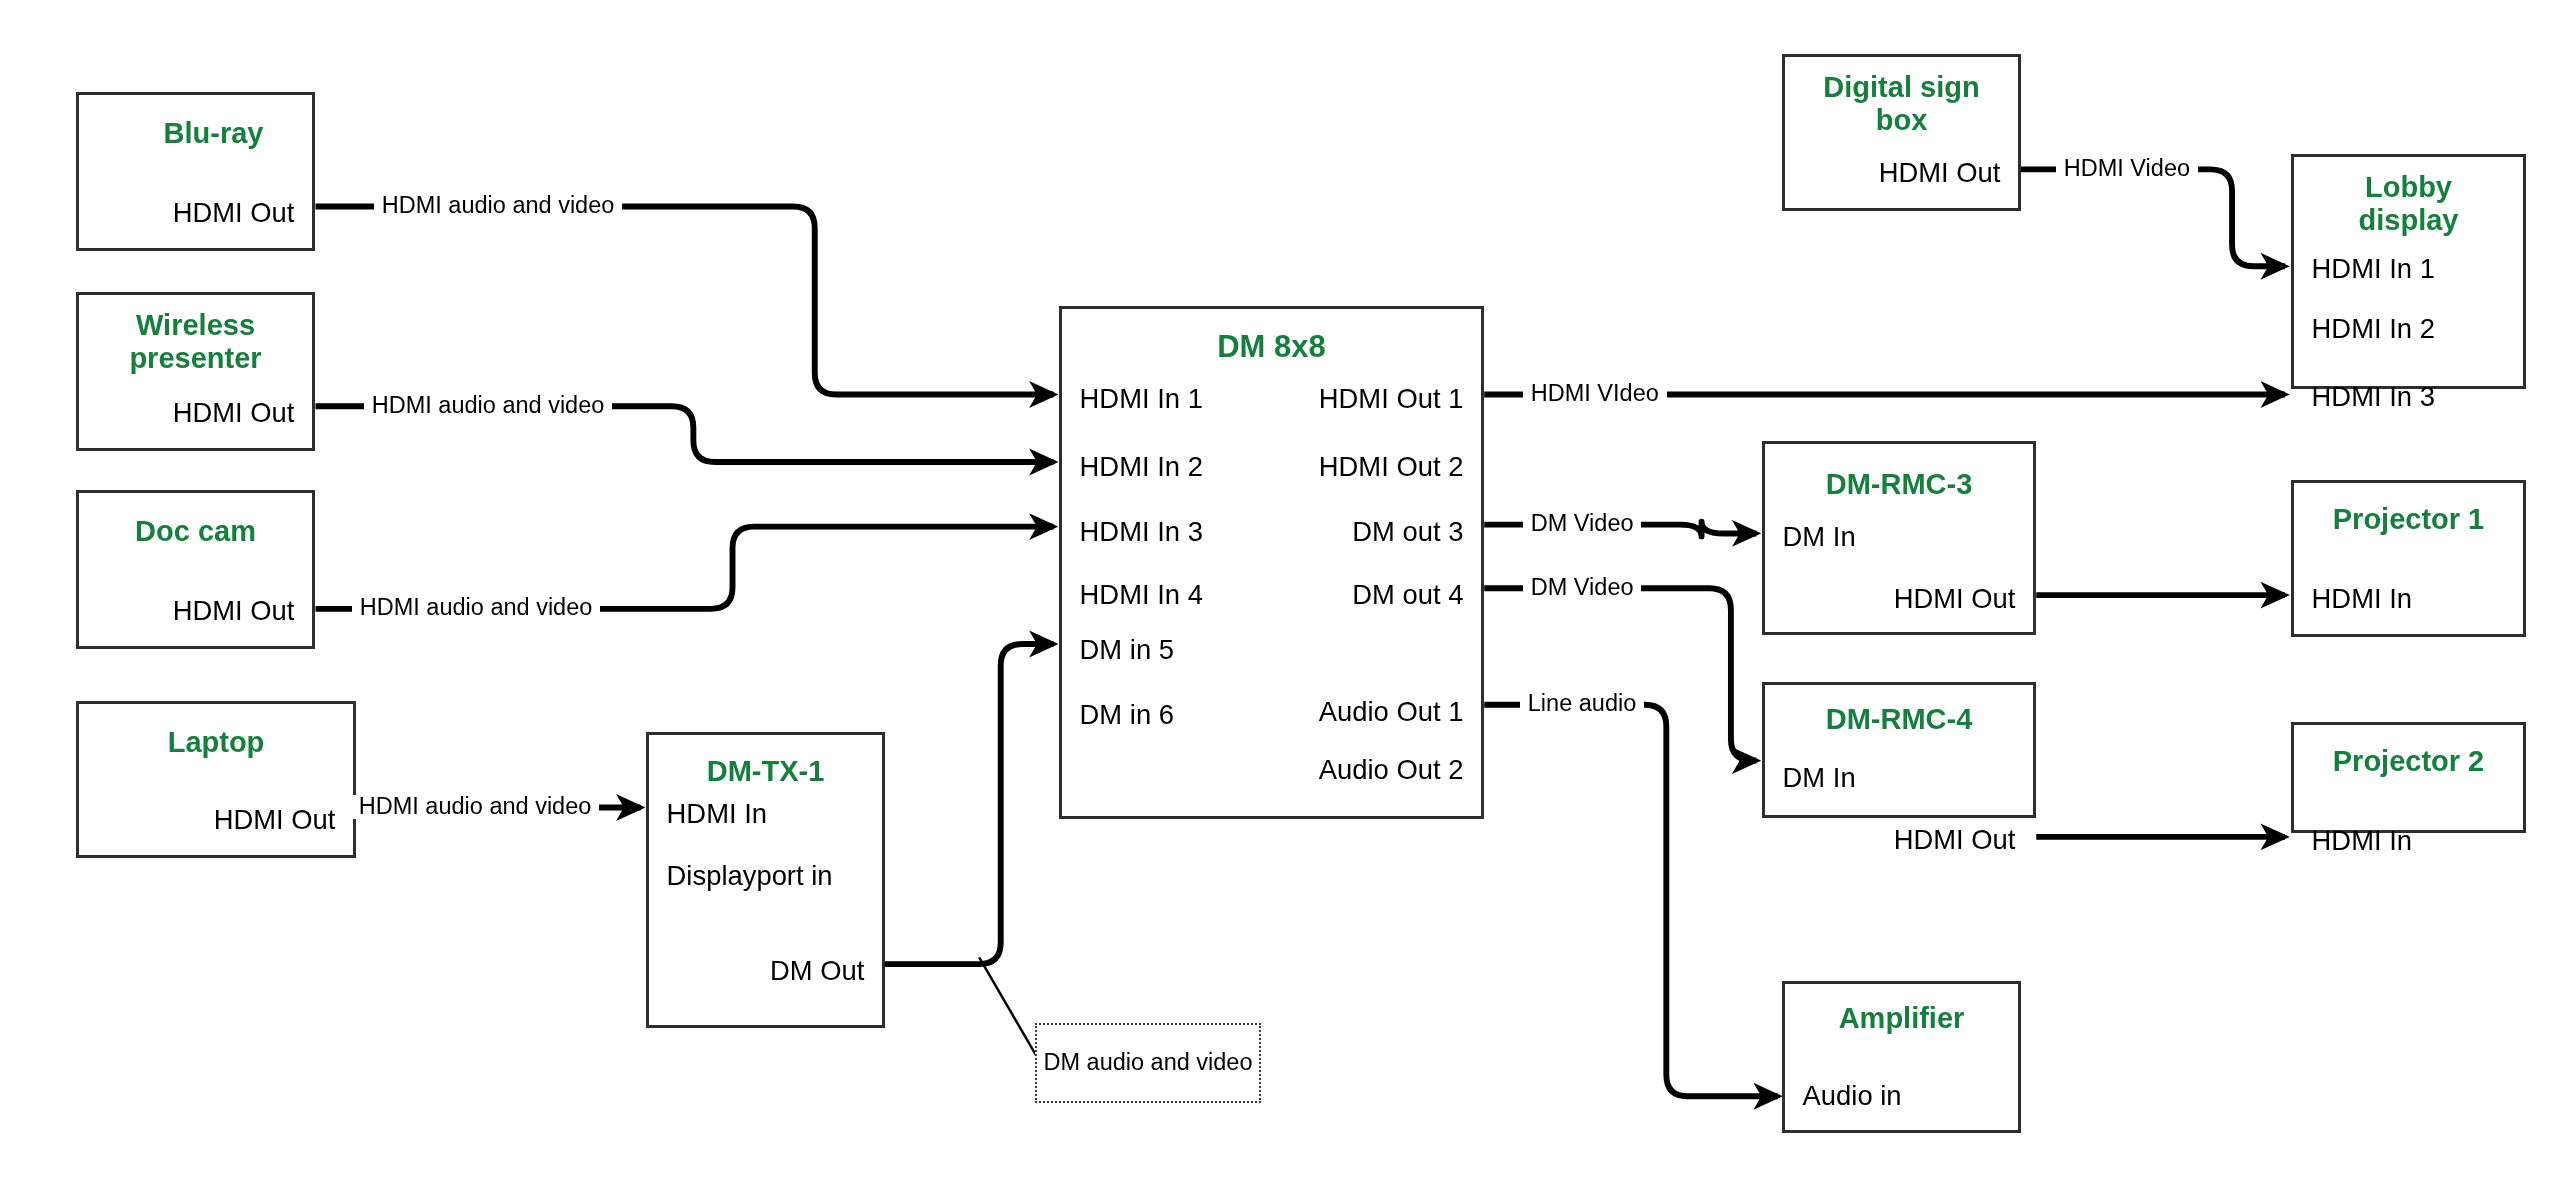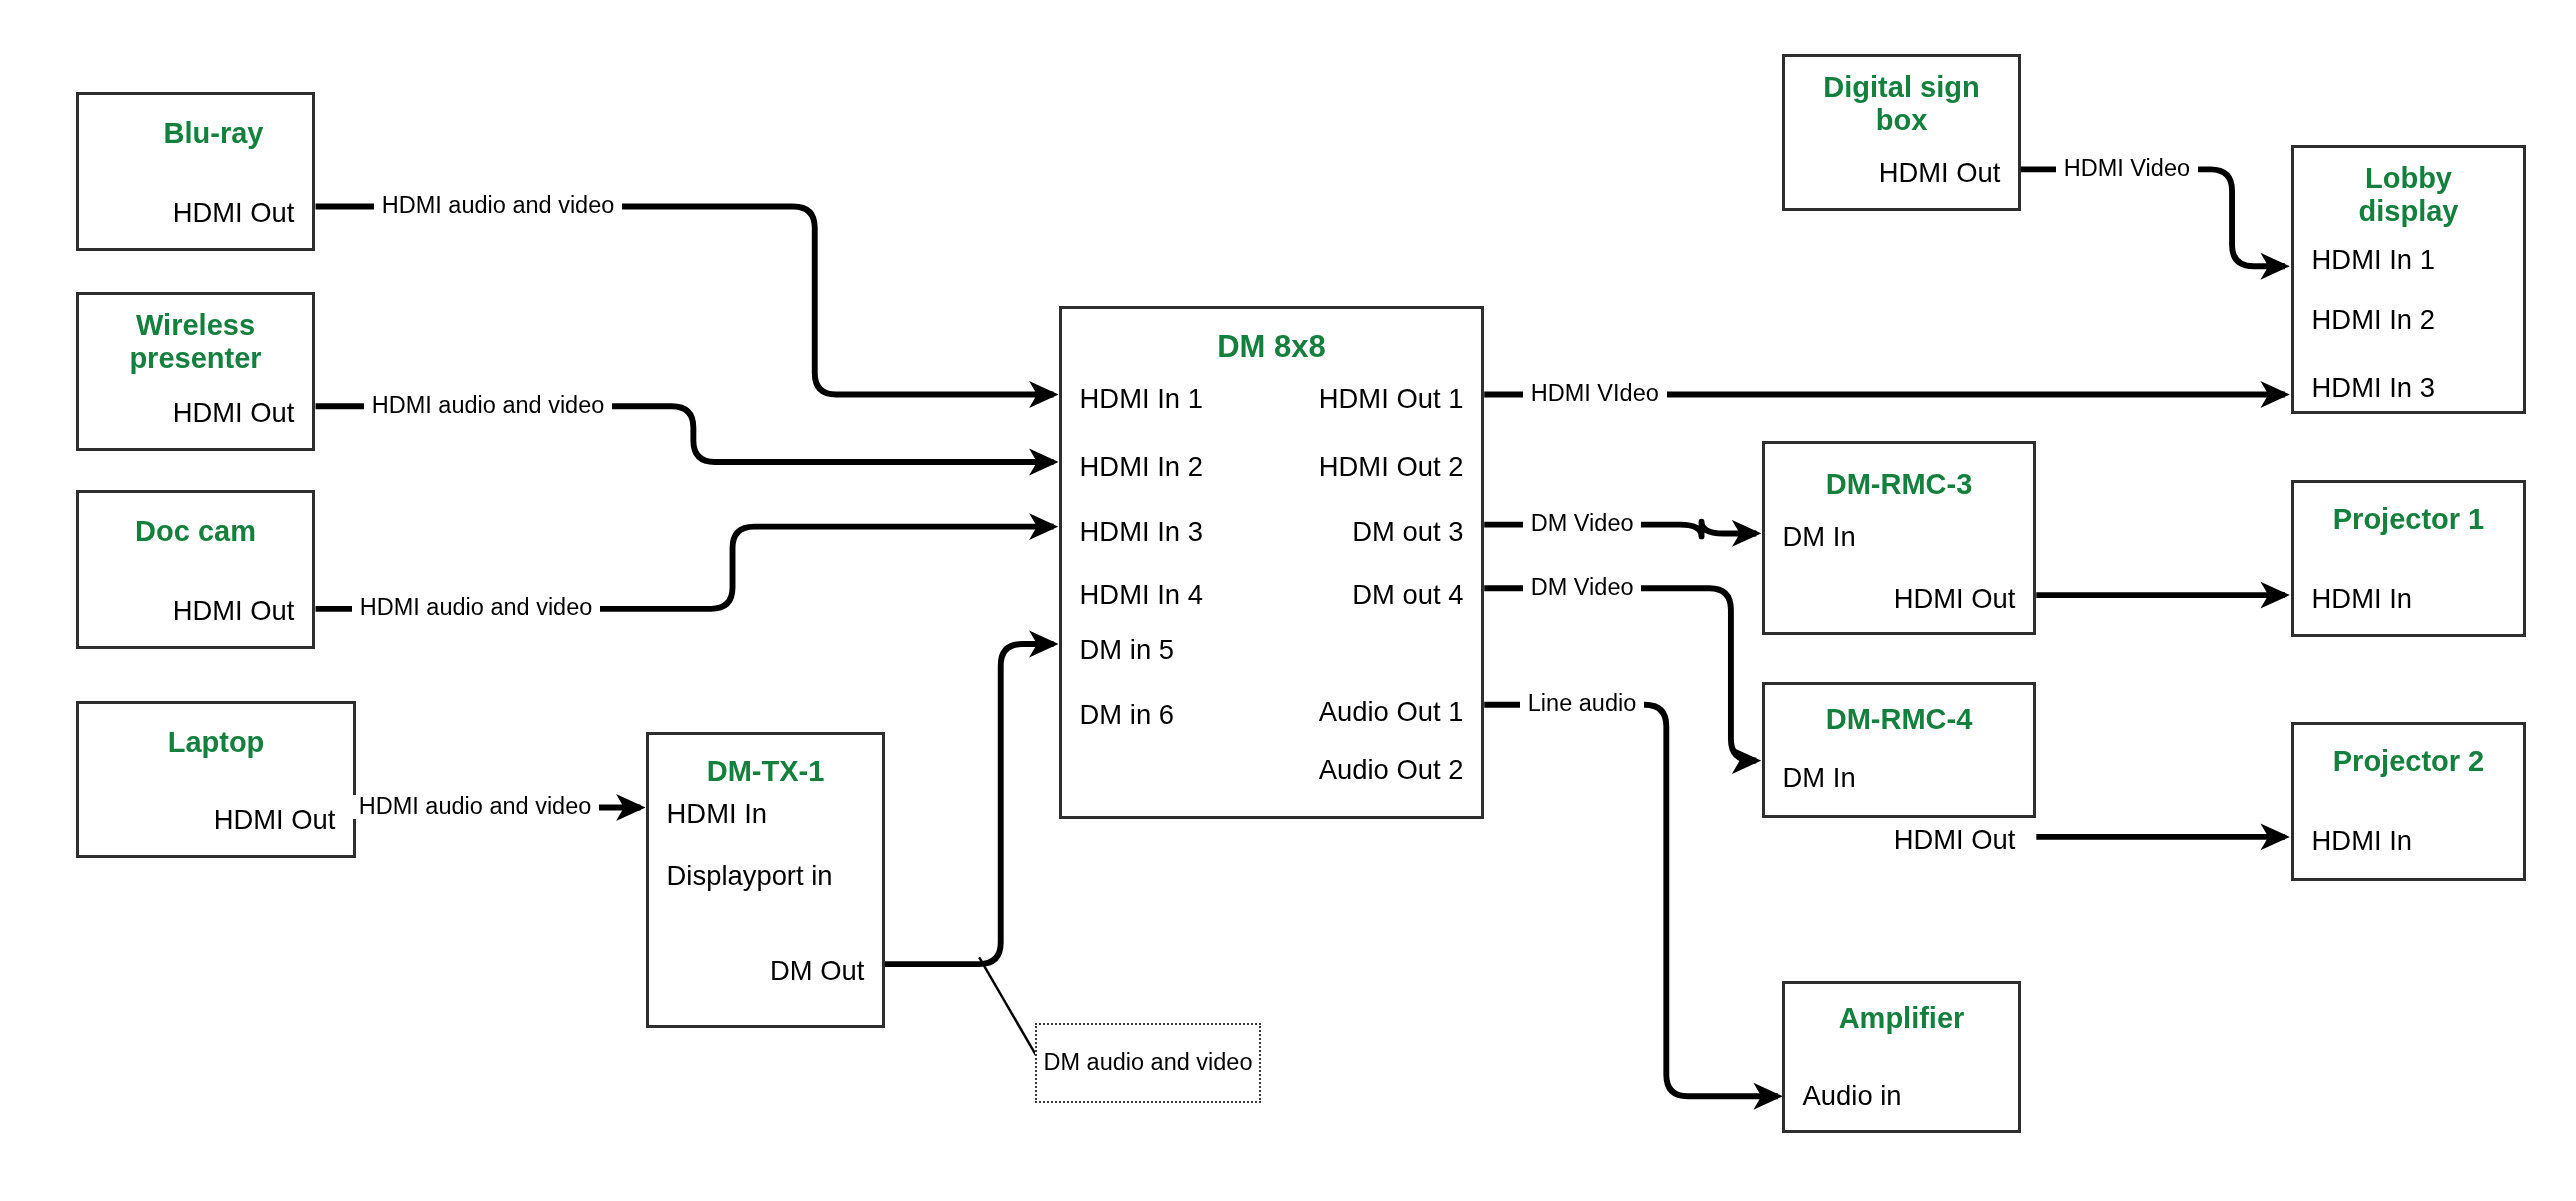--- a/index.html
+++ b/index.html
@@ -165,21 +165,21 @@
     <div class="port right" style="top:389px; font-size:27.4px;">Audio Out 1</div>
     <div class="port right" style="top:447px; font-size:27.4px;">Audio Out 2</div>
   </div>
 
   <div class="node" style="left:1782px; top:54px; width:239px; height:157px;">
     <div class="title" style="font-size:29px; margin-top:13.7px; white-space:pre-line;">Digital sign
 box</div>
     <div class="port right" style="top:102px; font-size:27.4px;">HDMI Out</div>
   </div>
 
-  <div class="node" style="left:2291px; top:145px; width:235px; height:269px;">
+  <div class="node" style="left:2291px; top:154px; width:235px; height:235px;">
     <div class="title" style="font-size:29px; margin-top:13.7px; white-space:pre-line;">Lobby
 display</div>
     <div class="port left" style="top:98px; font-size:27.4px;">HDMI In 1</div>
     <div class="port left" style="top:158px; font-size:27.4px;">HDMI In 2</div>
     <div class="port left" style="top:226px; font-size:27.4px;">HDMI In 3</div>
   </div>
 
   <div class="node" style="left:1762px; top:441px; width:274px; height:194px;">
     <div class="title" style="font-size:29px; margin-top:24px;">DM-RMC-3</div>
     <div class="port left" style="top:79px; font-size:27.4px;">DM In</div>
@@ -190,21 +190,21 @@
     <div class="title" style="font-size:29px; margin-top:17.6px;">DM-RMC-4</div>
     <div class="port left" style="top:79px; font-size:27.4px;">DM In</div>
     <div class="port right" style="top:141px; font-size:27.4px;">HDMI Out</div>
   </div>
 
   <div class="node" style="left:2291px; top:480px; width:235px; height:157px;">
     <div class="title" style="font-size:29px; margin-top:19.6px;">Projector 1</div>
     <div class="port left" style="top:102px; font-size:27.4px;">HDMI In</div>
   </div>
 
-  <div class="node" style="left:2291px; top:722px; width:235px; height:159px;">
+  <div class="node" style="left:2291px; top:722px; width:235px; height:111px;">
     <div class="title" style="font-size:29px; margin-top:19.6px;">Projector 2</div>
     <div class="port left" style="top:102px; font-size:27.4px;">HDMI In</div>
   </div>
 
   <div class="node" style="left:1782px; top:981px; width:239px; height:152px;">
     <div class="title" style="font-size:29px; margin-top:17.6px;">Amplifier</div>
     <div class="port left" style="top:98px; font-size:27.4px;">Audio in</div>
   </div>
 
   <div class="edge-label" style="left:374px; top:194px; font-size:23.5px;">HDMI audio and video</div>

